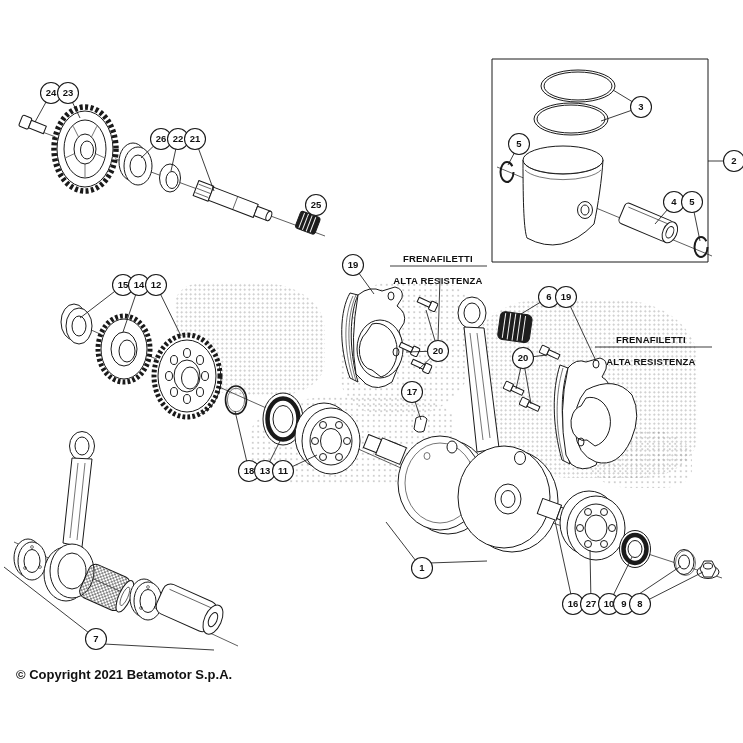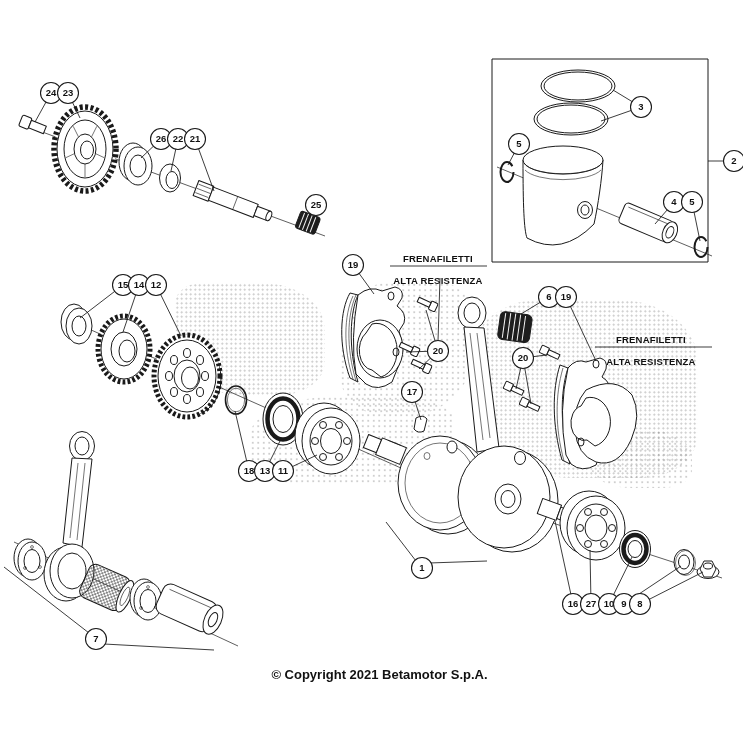--- a/index.html
+++ b/index.html
@@ -16,21 +16,21 @@
   .thin{stroke-width:.6;}
   .teeth{fill:#fff;stroke:#1a1a1a;stroke-width:5.5;stroke-dasharray:3 2.4;}
   .teeth2{fill:#fff;stroke:#1a1a1a;stroke-width:5;stroke-dasharray:2.8 2.2;}
   .dark{fill:#1d1d1d;stroke:#1d1d1d;stroke-width:1;}
   .wst{stroke:#f4f4f4;stroke-width:1;fill:none;}
   .clip{fill:none;stroke:#1a1a1a;stroke-width:2;stroke-dasharray:46 8;}
   .ring4{fill:none;stroke:#1a1a1a;stroke-width:4.5;}
   .co-c{fill:#fff;stroke:#1a1a1a;stroke-width:1.1;}
   .co-t{font:700 9.5px "Liberation Sans",sans-serif;fill:#111;text-anchor:middle;}
   .note-t{font:700 9.5px "Liberation Sans",sans-serif;fill:#111;text-anchor:middle;letter-spacing:.2px;}
-  #copyright{position:absolute;left:16px;right:0;top:667px;text-align:center;
+  #copyright{position:absolute;left:16px;right:0;top:667px;
              font:700 13px "Liberation Sans",sans-serif;color:#111;}
 </style>
 </head>
 <body>
 
 <div id="stage">
 
   <div>
     <div class="hft" style="left:175px;top:283px;width:150px;height:112px;border-radius:18% 42% 30% 45%;"></div>
     <div class="hft b" style="left:340px;top:282px;width:132px;height:132px;border-radius:40% 25% 45% 30%;"></div>

